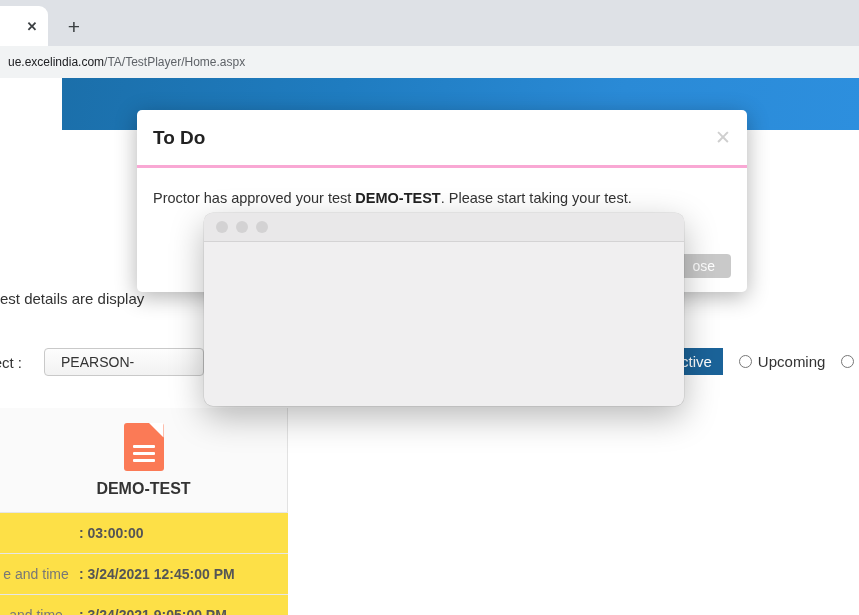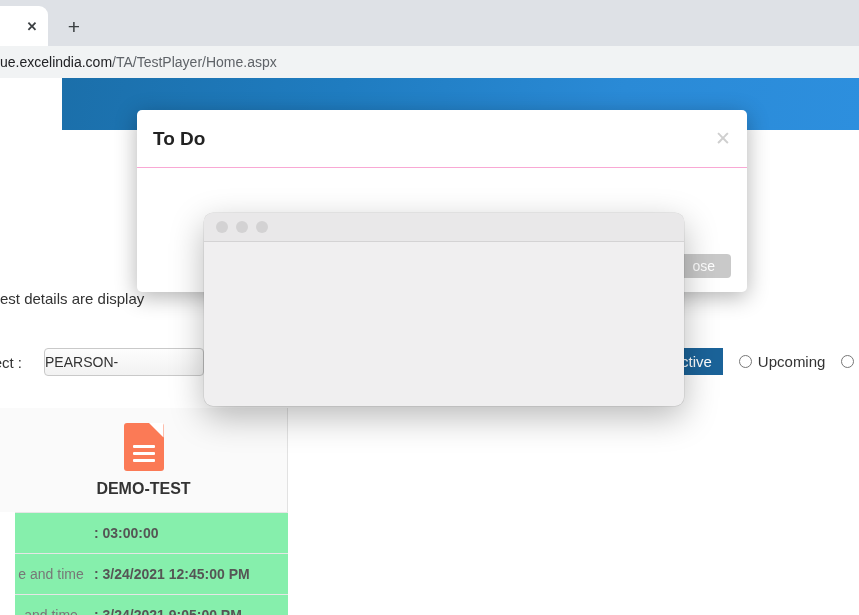--- a/index.html
+++ b/index.html
@@ -40,22 +40,22 @@
     width: 28px; height: 28px; border-radius: 50%;
     display: flex; align-items: center; justify-content: center;
     font-size: 21px; color: #3c4043; font-weight: 300; line-height: 1;
   }
   .omnibar {
     position: absolute; top: 46px; left: 0; width: 859px; height: 32px;
     background: #f1f3f4;
     display: flex; align-items: center;
   }
   .url-text {
-    font-size: 14px; color: #5f6368;
-    white-space: nowrap; padding-left: 0px;
+    font-size: 12px; color: #5f6368;
+    white-space: nowrap; padding-left: 8px;
   }
   .url-text b { color: #202124; font-weight: 400; }
 
   
   .page {
     position: absolute; top: 78px; left: 0;
     width: 859px; height: 537px;
     background: #ffffff; overflow: hidden;
   }
   .brand-strip {
@@ -86,21 +86,21 @@
     position: absolute; top: 218px; left: 0;
     display: flex; align-items: center; white-space: nowrap;
   }
   .subject-label { font-size: 15px; color: #333; margin-left: -18px; }
   .subject-select {
     margin-left: 22px;
     width: 160px; height: 28px;
     border: 1px solid #c9c9c9; border-radius: 4px;
     background: linear-gradient(#fdfdfd, #f2f2f2);
     font-size: 14px; color: #333;
-    display: flex; align-items: center; 
+    display: flex; align-items: center; padding-left: 16px;
     overflow: hidden;
   }
 
   
   .filter-bar {
     position: absolute; top: 218px; left: 660px;
     display: flex; align-items: center; white-space: nowrap;
   }
   .filter-tab-active {
     background: #1b6399; color: #ffffff;
@@ -143,41 +143,40 @@
     background: #ffffff; border-radius: 1px;
   }
   .doc-icon .l1 { top: 22px; } .doc-icon .l2 { top: 29px; } .doc-icon .l3 { top: 36px; }
   .test-name {
     margin-top: 9px; font-size: 16px; font-weight: bold; color: #333;
   }
   .detail-table { width: 288px; background: #ffffff; }
   .detail-row {
     display: flex; align-items: center;
     height: 41px; border-top: 1px solid #e6e6e6;
-    background: #86efac;
-    margin-left: 15px;
+    background: #fde047;
   }
   .detail-label {
     width: 72px; font-size: 14px; color: #777;
     text-align: center; white-space: nowrap; overflow: hidden;
     direction: rtl;
   }
   .detail-value {
     flex: 1; font-size: 14px; font-weight: bold; color: #555;
     padding-left: 7px; white-space: nowrap;
   }
   .todo-modal {
     position: absolute; top: 110px; left: 137px;
     width: 610px; height: 182px;
     background: #ffffff;
     border-radius: 5px;
     box-shadow: 0 5px 22px rgba(0,0,0,.30);
   }
   .todo-header {
-    height: 58px; border-bottom: 1px solid #f9a8d4;
+    height: 58px; border-bottom: 3px solid #f9a8d4;
     display: flex; align-items: center; padding: 4px 16px;
   }
   .todo-title { font-size: 19px; font-weight: bold; color: #222; flex: 1; }
   .todo-close { font-size: 19px; color: #cfcfcf; line-height: 1; }
   .todo-body { padding: 22px 16px 0 16px; }
   .todo-text { font-size: 14.5px; color: #333; }
   .todo-text b { font-weight: bold; color: #222; }
   .todo-footer {
     position: absolute; right: 16px; bottom: 14px;
   }
@@ -328,20 +327,23 @@
       </div>
 
     </div>
   </div>
 
   <div class="todo-modal">
     <div class="todo-header">
       <div class="todo-title">To Do</div>
       <div class="todo-close">✕</div>
     </div>
+    <div class="todo-body">
+      <div class="todo-text"><span>Proctor has approved your test </span><b>DEMO-TEST</b><span>. Please start taking your test.</span></div>
+    </div>
     <div class="todo-footer">
       <button class="close-btn">ose</button>
     </div>
   </div>
 
   <div class="installer">
     <div class="installer-titlebar">
       <span class="tl-dot"></span>
       <span class="tl-dot"></span>
       <span class="tl-dot"></span>

